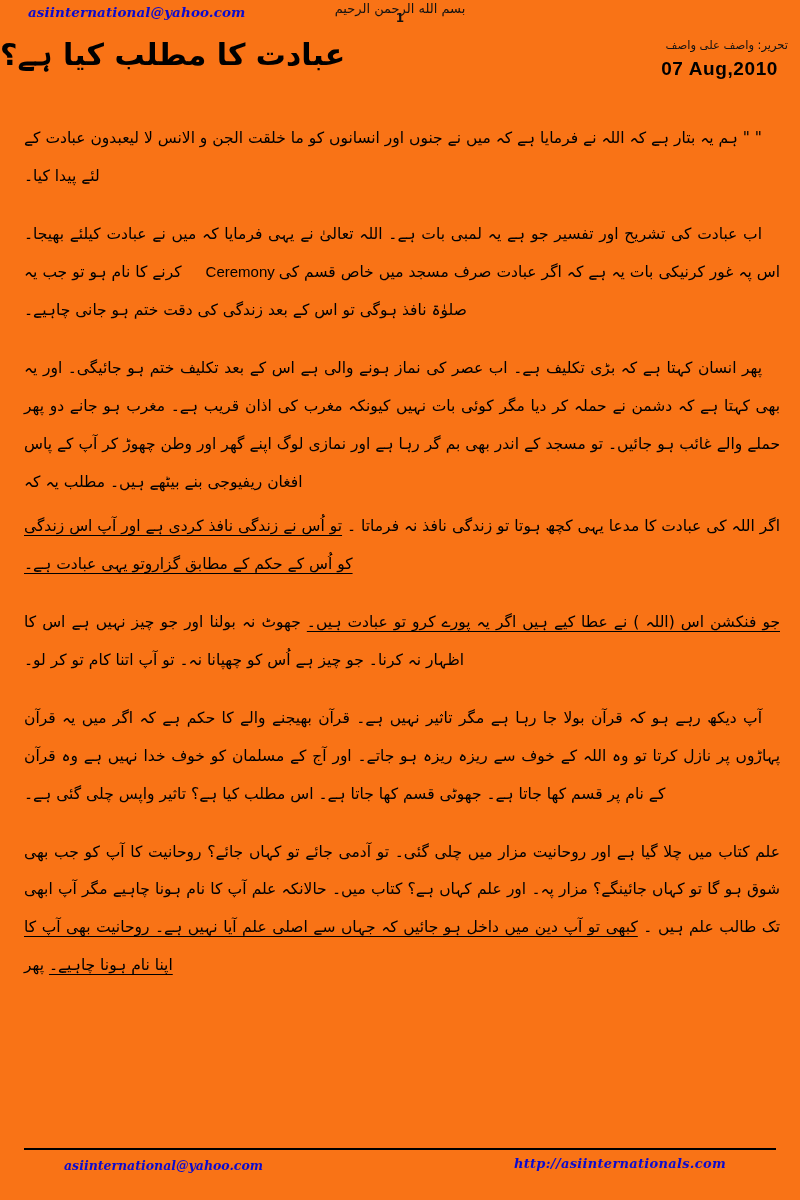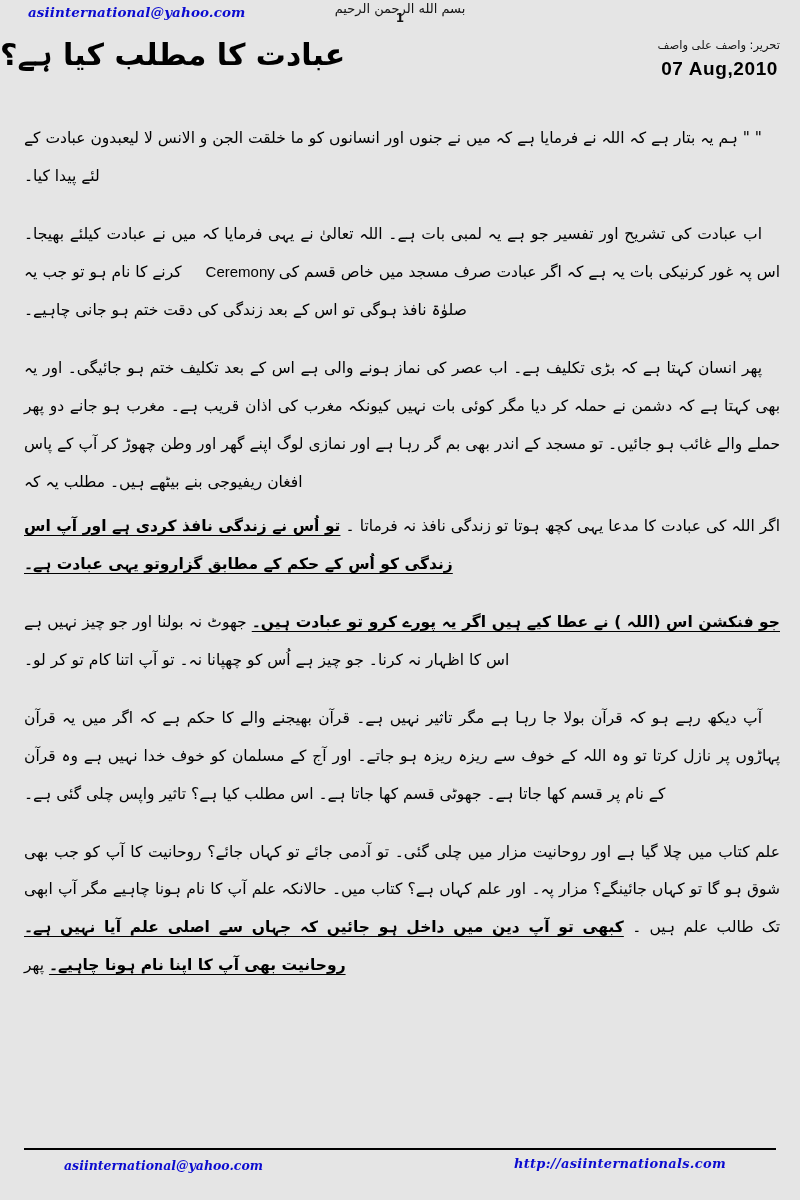--- a/index.html
+++ b/index.html
@@ -12,21 +12,21 @@
     height: 1200px;
     overflow: hidden;
     font-family: "DejaVu Sans", sans-serif;
     color: #000000;
   }
 
   .page {
     position: relative;
     width: 800px;
     height: 1200px;
-    background: #e5e5e5;
+    background: #f97316;
     box-sizing: border-box;
   }
 
   
   .header {
     position: relative;
     height: 118px;
   }
 
   .hdr-email {
@@ -61,21 +61,21 @@
     font-family: "DejaVu Sans", sans-serif;
     font-size: 12px;
     font-weight: bold;
     color: #111;
     margin-top: -4px;
     line-height: 1;
   }
 
   .hdr-author {
     position: absolute;
-    right: 20px;
+    right: 12px;
     top: 38px;
     text-align: center;
     direction: rtl;
     unicode-bidi: isolate;
     font-family: "DejaVu Sans", sans-serif;
     font-size: 11.5px;
     color: #111;
     white-space: nowrap;
   }
   .hdr-date {
@@ -136,21 +136,21 @@
   .para .en {
     direction: ltr;
     unicode-bidi: isolate;
     font-family: "Liberation Sans", sans-serif;
     font-size: 15px;
     padding: 0 4px;
     margin-left: 20px;
   }
 
   .emph {
-    font-weight: bold;
+    font-weight: normal;
     text-decoration: underline;
     text-underline-offset: 4px;
   }
 
   
   .footer {
     position: absolute;
     left: 24px;
     right: 24px;
     bottom: 22px;

